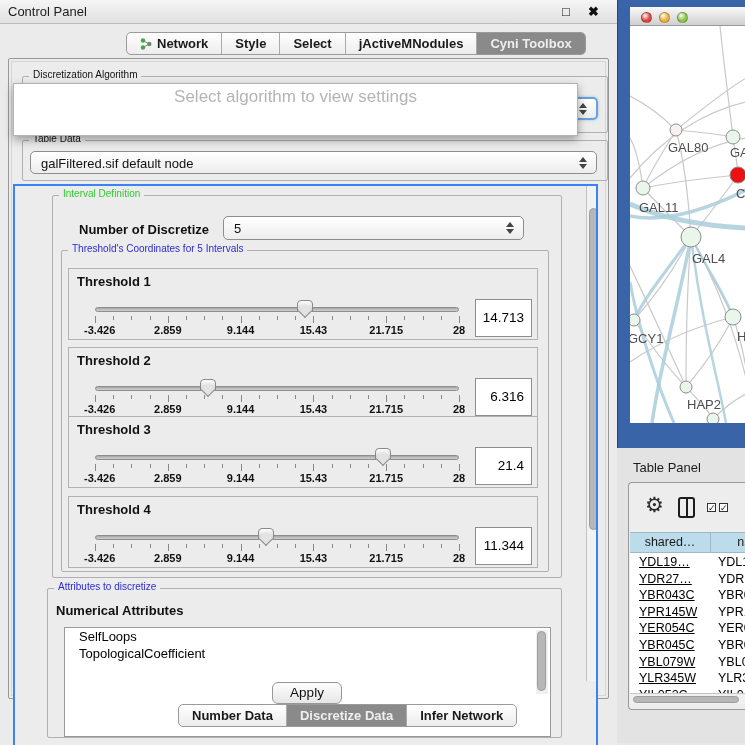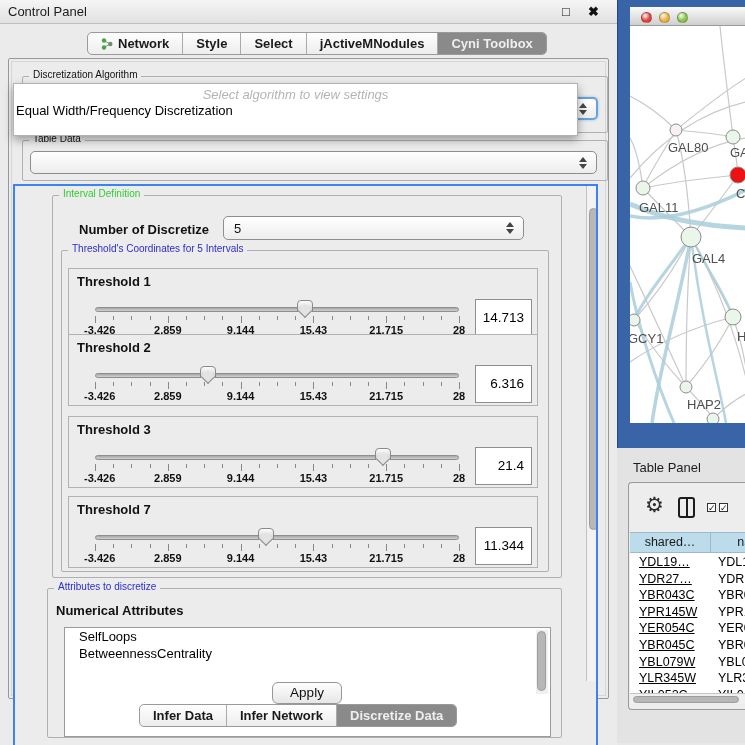--- a/index.html
+++ b/index.html
@@ -11,21 +11,21 @@
   #control-panel { left:0; top:0; width:617px; height:745px; background:#ebebeb; }
   #cp-titlebar { left:0; top:0; width:617px; height:24px;
     background:linear-gradient(#f5f5f5,#e1e1e1); border-bottom:1px solid #bdbdbd; }
   #cp-title { left:8px; top:4px; font-size:13px; color:#1c1c1c; }
   .tb-icon { top:4px; font-size:13px; color:#111; font-weight:bold; cursor:default; }
   #float-icon { left:562px; }
   #close-icon { left:588px; }
 
   
   .seg-group { display:flex; height:23px; border:1px solid #9a9a9a; border-radius:5px;
-    overflow:hidden; background:linear-gradient(#fefefe,#ededed); }
+    overflow:hidden; background:linear-gradient(#fefefe,#ededed);margin-left:39px; }
   .seg { display:flex; align-items:center; gap:5px; padding:0 13px; font-size:13px;
     font-weight:bold; color:#1a1a1a; border-left:1px solid #aaaaaa; white-space:nowrap; }
   .seg:first-child { border-left:none; }
   .seg.sel { background:#8a8a8a; color:#efefef; }
   #top-tabs { left:87px; top:32px; }
   #bottom-tabs { left:139px; top:704px; }
 
   #main-panel { left:8px; top:58px; width:601px; height:641px;
     border:1px solid #989898; border-radius:2px; background:#ececec; }
   #main-panel-inner { left:2px; top:2px; right:2px; bottom:2px; border:1px solid #d6d6d6; }
@@ -38,21 +38,21 @@
 
   
   #algo-group { left:22px; top:76px; width:586px; height:57px; }
   #algo-combo { left:30px; top:97px; width:568px; height:23px; border-radius:5px;
     background:linear-gradient(#ffffff,#ececec); border:2px solid #69a1d8;
     box-shadow:0 0 3px #8fc0ea; }
 
   
   #algo-overlay { left:13px; top:83px; width:565px; height:53px; background:#ffffff;
     border:1px solid #b2b2b2; box-shadow:0 4px 9px rgba(0,0,0,.35); z-index:20; }
-  #algo-placeholder { width:100%; text-align:center; padding-top:3px; font-size:13px; color:#b4b4b4;font-style:italic; }
+  #algo-placeholder { width:100%; text-align:center; padding-top:3px; font-size:17px; color:#b4b4b4; }
   .algo-item { font-size:13px; color:#000; padding:1px 2px; }
   .algo-item.bold { font-weight:bold; }
 
   
   #tdata-group { left:22px; top:140px; width:586px; height:41px; }
   .combo { border:1px solid #8e8e8e; border-radius:5px;
     background:linear-gradient(#ffffff,#ededed); font-size:13px; color:#111; }
   .combo .txt { position:absolute; left:10px; top:50%; transform:translateY(-50%); }
   .spin-arrows { position:absolute; right:9px; top:50%; transform:translateY(-50%);
     display:flex; flex-direction:column; gap:2px; }
@@ -193,27 +193,27 @@
   </div>
   <div id="algo-combo" class="abs">
     <span class="spin-arrows">
       <span class="tri-up"></span>
         <span class="tri-dn"></span>
     </span>
   </div>
 
   <div id="algo-overlay" class="abs">
     <div id="algo-placeholder">Select algorithm to view settings</div>
-    <div class="algo-item">Equal Width/Frequency Discretization</div>
   </div>
 
   <div id="tdata-group" class="abs group">
     <span class="group-label">Table Data</span>
   </div>
   <div id="tdata-combo" class="abs combo">
+    <span class="txt">galFiltered.sif default node</span>
     <span class="spin-arrows">
       <span class="tri-up"></span>
         <span class="tri-dn"></span>
     </span>
   </div>
 
   <div id="viewport" class="abs">
 
     <div id="interval-group" class="abs group">
       <span class="group-label green">Interval Definition</span>
@@ -258,21 +258,21 @@
               <span class="ticklabel" style="left: 0%; transform: translateX(-35%);">-3.426</span>
               <span class="ticklabel" style="left: 20%;">2.859</span>
               <span class="ticklabel" style="left: 40%;">9.144</span>
               <span class="ticklabel" style="left: 60%;">15.43</span>
               <span class="ticklabel" style="left: 80%;">21.715</span>
               <span class="ticklabel" style="left: 100%;">28</span>
             </div>
             <div class="thumb" style="left: 228.1px;"></div>
             <div class="tvalue">14.713</div>
           </div>
-          <div class="tpanel" style="top: 83px;">
+          <div class="tpanel" style="top: 96px;">
             <div class="tlabel">Threshold 2</div>
             <div class="track"></div>
             <div class="ticks">
               <div class="tick" style="left: 0%; height: 7px;"></div>
               <div class="tick" style="left: 5%; height: 4px;"></div>
               <div class="tick" style="left: 10%; height: 4px;"></div>
               <div class="tick" style="left: 15%; height: 4px;"></div>
               <div class="tick" style="left: 20%; height: 7px;"></div>
               <div class="tick" style="left: 25%; height: 4px;"></div>
               <div class="tick" style="left: 30%; height: 4px;"></div>
@@ -333,21 +333,21 @@
               <span class="ticklabel" style="left: 20%;">2.859</span>
               <span class="ticklabel" style="left: 40%;">9.144</span>
               <span class="ticklabel" style="left: 60%;">15.43</span>
               <span class="ticklabel" style="left: 80%;">21.715</span>
               <span class="ticklabel" style="left: 100%;">28</span>
             </div>
             <div class="thumb" style="left: 305.554px;"></div>
             <div class="tvalue">21.4</div>
           </div>
           <div class="tpanel" style="top: 245px;">
-            <div class="tlabel">Threshold 7</div>
+            <div class="tlabel">Threshold 4</div>
             <div class="track"></div>
             <div class="ticks">
               <div class="tick" style="left: 0%; height: 7px;"></div>
               <div class="tick" style="left: 5%; height: 4px;"></div>
               <div class="tick" style="left: 10%; height: 4px;"></div>
               <div class="tick" style="left: 15%; height: 4px;"></div>
               <div class="tick" style="left: 20%; height: 7px;"></div>
               <div class="tick" style="left: 25%; height: 4px;"></div>
               <div class="tick" style="left: 30%; height: 4px;"></div>
               <div class="tick" style="left: 35%; height: 4px;"></div>
@@ -377,43 +377,43 @@
             <div class="tvalue">11.344</div>
           </div>
         </div>
     </div>
 
     <div id="attr-group" class="abs group">
       <span class="group-label blue">Attributes to discretize</span>
       <div id="attr-list-label" class="abs">Numerical Attributes</div>
       <div id="attr-list" class="abs">
         <div class="list-item">SelfLoops</div>
-          <div class="list-item">BetweennessCentrality</div>
+          <div class="list-item">TopologicalCoefficient</div>
           <div id="attr-scroll">
           <div id="attr-thumb" class="vthumb"></div>
         </div>
       </div>
     </div>
 
     <div id="vp-scrollbar" class="abs vscroll">
       <div id="vp-thumb" class="vthumb"></div>
     </div>
   </div>
 
   <div id="apply-btn" class="abs">Apply</div>
 
   <div id="bottom-tabs" class="abs seg-group">
       <div class="seg">
-        <span>Infer Data</span>
+        <span>Number Data</span>
+      </div>
+      <div class="seg sel">
+        <span>Discretize Data</span>
       </div>
       <div class="seg">
         <span>Infer Network</span>
-      </div>
-      <div class="seg sel">
-        <span>Discretize Data</span>
       </div>
     </div>
 </div>
 
 <div id="net-frame" class="abs">
   <div id="net-titlebar" class="abs">
     <span class="light" id="light-red" style="left: 11px; background: radial-gradient(circle at 35% 30%, rgba(255, 255, 255, 0.8) 0%, rgb(224, 69, 62) 55%);"></span>
     <span class="light" id="light-yellow" style="left: 29px; background: radial-gradient(circle at 35% 30%, rgba(255, 255, 255, 0.8) 0%, rgb(237, 177, 63) 55%);"></span>
     <span class="light" id="light-green" style="left: 47px; background: radial-gradient(circle at 35% 30%, rgba(255, 255, 255, 0.8) 0%, rgb(136, 198, 73) 55%);"></span>
   </div>

